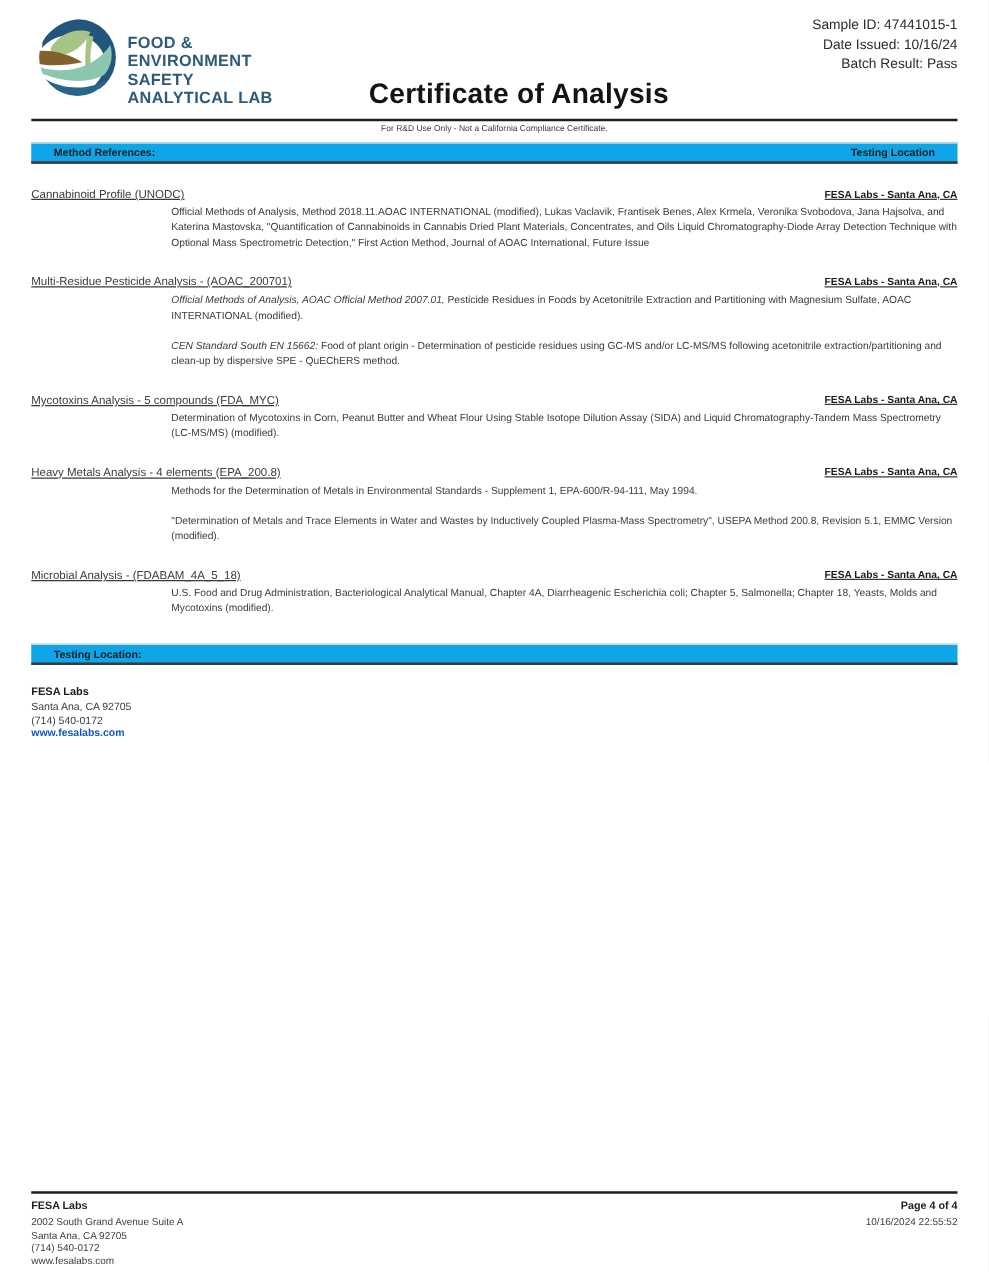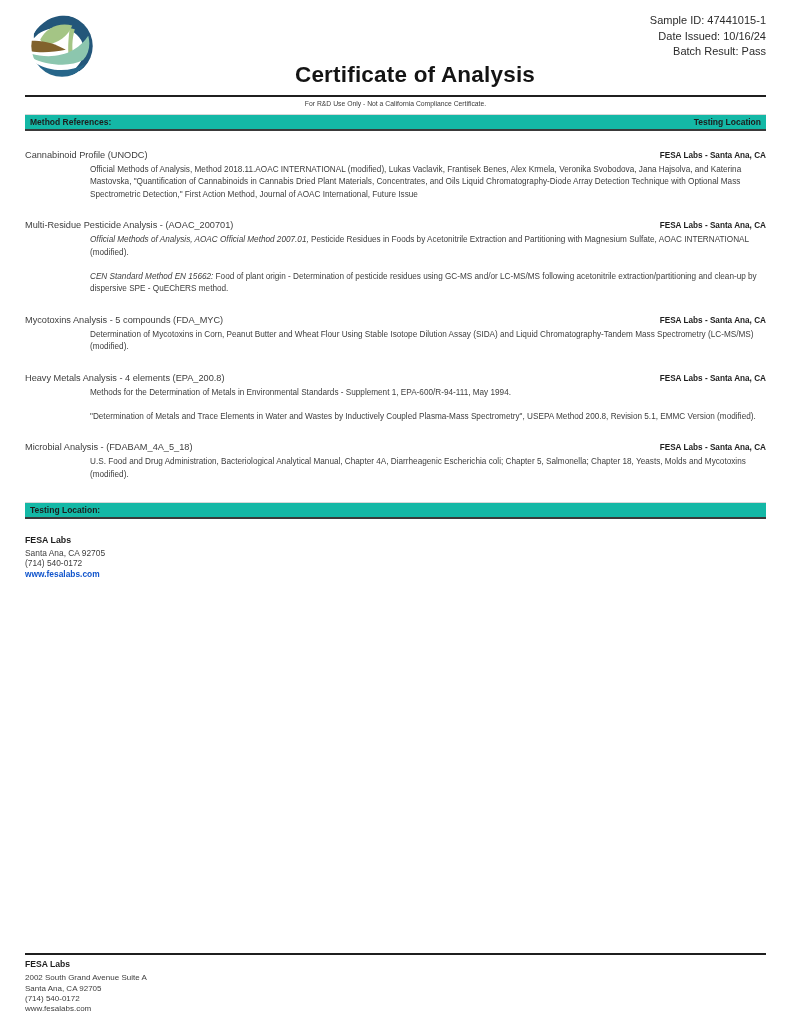--- a/index.html
+++ b/index.html
@@ -17,32 +17,32 @@
   .logo-text { margin-left:8px; margin-top:13px; color:#2d5a78; font-weight:bold;
                font-size:13px; line-height:14.8px; letter-spacing:0.3px; }
   .sample-info { position:absolute; right:25px; top:13px; text-align:right;
                  font-size:11px; line-height:15.5px; color:#2b2b2b; }
   .doc-title { position:absolute; left:0; right:0; top:62px; text-align:center;
                font-size:22.5px; font-weight:bold; color:#141414; letter-spacing:0.2px;padding-left:39px; }
   .header-rule { margin:0 25px; border-bottom:2px solid #1f1f1f; }
   .subtitle { text-align:center; font-size:6.8px; color:#3a3a3a; margin-top:3px; }
 
   
-  .bar { margin:0 25px; background:#14b8a6; border-top:1px solid #d8d8d8;
+  .bar { margin:0 25px; background:#0ea5e9; border-top:1px solid #d8d8d8;
          border-bottom:2px solid #3a3a3a; display:flex; justify-content:space-between;
-         align-items:center; padding:2px 5px; font-size:8.5px; font-weight:bold; color:#1d1d1d; }
+         align-items:center; padding:2px 18px; font-size:8.5px; font-weight:bold; color:#1d1d1d; }
   .bar-methods { margin-top:7px; }
   .bar-testing { margin-top:21px; }
 
   
   .section { margin-top:19px; }
-  .sec-head { display:flex; justify-content:space-between; align-items:flex-end; }
+  .sec-head { display:flex; justify-content:space-between; align-items:center;text-decoration:underline; }
   .sec-name { font-size:9.2px; color:#3d3d3d; }
   .sec-loc  { font-size:8.2px; font-weight:bold; color:#1d1d1d; }
-  .sec-body { margin-left:65px; margin-top:4px; }
+  .sec-body { margin-left:112px; margin-top:4px; }
   .sec-body p { font-size:8.2px; line-height:12.4px; color:#3d3d3d; }
   .sec-body p + p { margin-top:12px; }
   .it { font-style:italic; }
 
   
   .loc-block { margin-top:16px; font-size:8.4px; line-height:10.5px; color:#3d3d3d; }
   .loc-name { font-weight:bold; font-size:8.8px; color:#1d1d1d; margin-bottom:2px; }
   .link { color:#1155cc; font-weight:bold; text-decoration:none; }
 
   
@@ -77,20 +77,26 @@
 
           <path d="M62,22 C60,40 58,58 62,76 L70,72 C64,58 66,38 70,24 Z" fill="#a4c585"></path>
 
           <path d="M1,42 C18,40 40,46 56,56 C38,60 14,61 1,58 Z" fill="#81622c"></path>
 
           <path d="M1,62 C22,68 48,68 68,56 C78,50 86,42 91,34 C95,48 92,62 83,72 C62,84 26,80 1,68 Z" fill="#8cc6ae"></path>
 
           <path d="M8,76 C30,90 62,92 86,78 C76,94 58,102 42,100 C27,97 15,88 8,76 Z" fill="#27668a"></path>
         </g>
       </svg>
+      <div class="logo-text">
+        <div>FOOD &amp;</div>
+        <div>ENVIRONMENT</div>
+        <div>SAFETY</div>
+        <div>ANALYTICAL LAB</div>
+      </div>
     </div>
 
     <div class="sample-info">
       <div>Sample ID: 47441015-1</div>
       <div>Date Issued: 10/16/24</div>
       <div>Batch Result: Pass</div>
     </div>
 
     <div class="doc-title">Certificate of Analysis</div>
   </div>
@@ -115,21 +121,21 @@
       </div>
     </div>
 
     <div class="section">
       <div class="sec-head">
         <span class="sec-name">Multi-Residue Pesticide Analysis - (AOAC_200701)</span>
         <span class="sec-loc">FESA Labs - Santa Ana, CA</span>
       </div>
       <div class="sec-body">
         <p><span class="it">Official Methods of Analysis, AOAC Official Method 2007.01,</span><span> Pesticide Residues in Foods by Acetonitrile Extraction and Partitioning with Magnesium Sulfate, AOAC INTERNATIONAL (modified).</span></p>
-        <p><span class="it">CEN Standard Method EN 15662:</span><span> Food of plant origin - Determination of pesticide residues using GC-MS and/or LC-MS/MS following acetonitrile extraction/partitioning and clean-up by dispersive SPE - QuEChERS method.</span></p>
+        <p><span class="it">CEN Standard South EN 15662:</span><span> Food of plant origin - Determination of pesticide residues using GC-MS and/or LC-MS/MS following acetonitrile extraction/partitioning and clean-up by dispersive SPE - QuEChERS method.</span></p>
       </div>
     </div>
 
     <div class="section">
       <div class="sec-head">
         <span class="sec-name">Mycotoxins Analysis - 5 compounds (FDA_MYC)</span>
         <span class="sec-loc">FESA Labs - Santa Ana, CA</span>
       </div>
       <div class="sec-body">
         <p><span class="it"></span><span>Determination of Mycotoxins in Corn, Peanut Butter and Wheat Flour Using Stable Isotope Dilution Assay (SIDA) and Liquid Chromatography-Tandem Mass Spectrometry (LC-MS/MS) (modified).</span></p>
@@ -174,15 +180,19 @@
   </div>
 
   <div class="footer">
     <div class="footer-left">
       <div class="footer-lab">FESA Labs</div>
       <div>2002 South Grand Avenue Suite A</div>
       <div>Santa Ana, CA 92705</div>
       <div>(714) 540-0172</div>
       <div><a href="#" class="footer-link">www.fesalabs.com</a></div>
     </div>
+    <div class="footer-right">
+      <div class="footer-page">Page 4 of 4</div>
+      <div>10/16/2024 22:55:52</div>
+    </div>
   </div>
 
 </div>
 
 </body></html>

